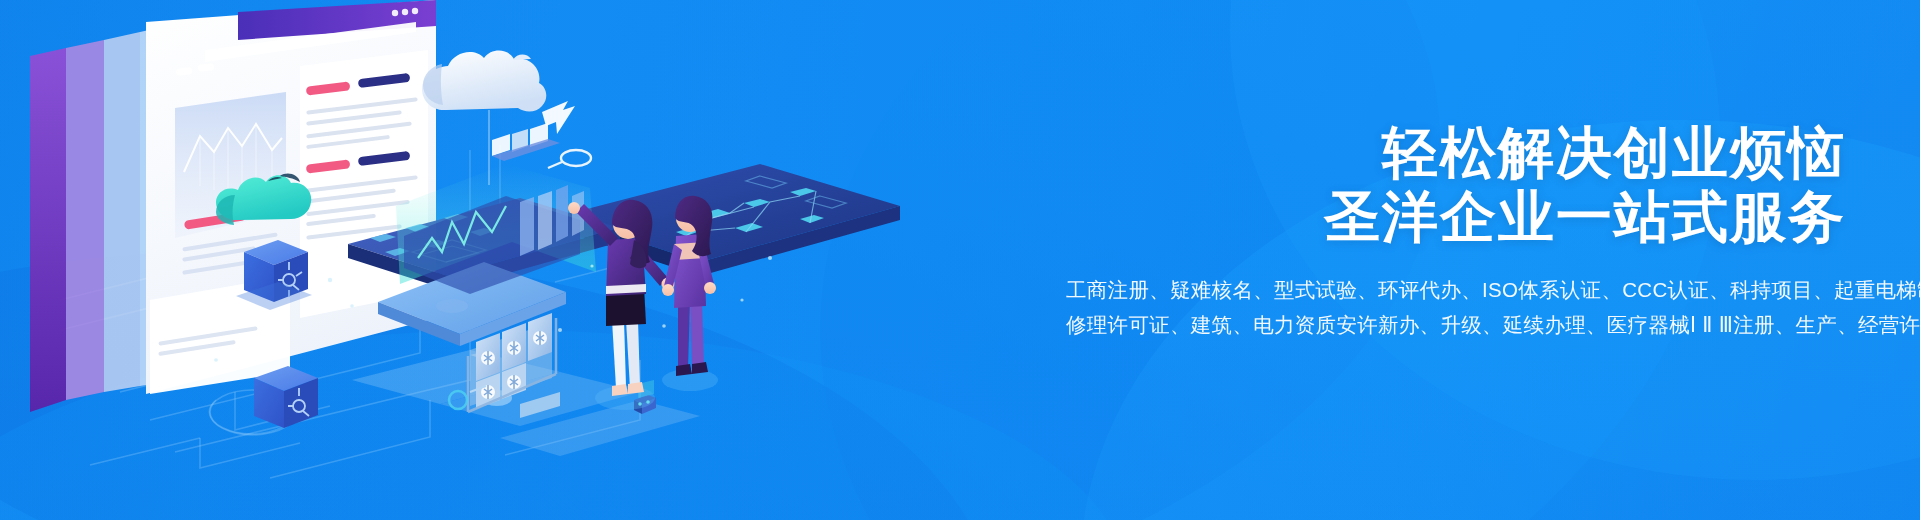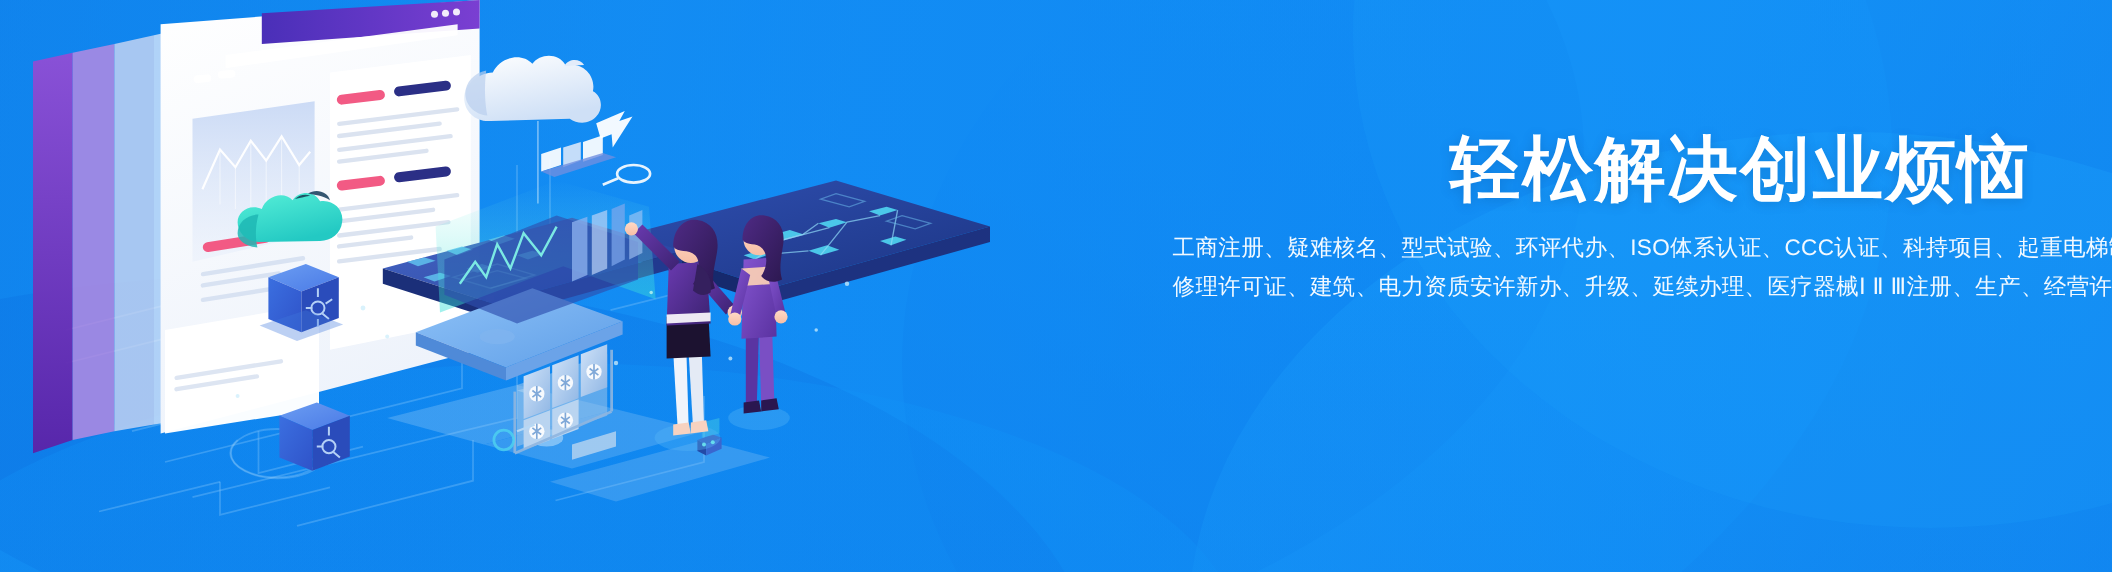--- a/index.html
+++ b/index.html
@@ -59,21 +59,21 @@
   #art{position:absolute;left:0;top:0;width:1000px;height:520px;}
   #art svg{display:block;width:1000px;height:520px;}
 
   
   #copy{
     position:absolute;right:74px;top:122px;
     width:780px;text-align:right;
   }
   .headline{
     color:#ffffff;font-weight:bold;
-    font-size:64px;line-height:62px;
+    font-size:56px;line-height:62px;
     letter-spacing:2px;
     text-shadow:0 2px 10px rgba(4,60,125,.22);
     white-space:nowrap;
   }
   .headline.l2{margin-top:2px;}
   .subcopy{
     margin-top:26px;
     color:#f2f9ff;
     font-size:20.5px;line-height:31px;
     letter-spacing:.3px;
@@ -503,19 +503,20 @@
       <circle cx="770" cy="258" r="2"></circle>
       <circle cx="742" cy="300" r="1.6"></circle>
       <circle cx="664" cy="326" r="1.8"></circle>
       <circle cx="216" cy="360" r="1.8"></circle>
     </g>
   </svg>
   </div>
 
   <div id="copy">
     <div class="headline l1">轻松解决创业烦恼</div>
+    <div class="headline l2">圣洋企业一站式服务</div>
     <div class="subcopy">
       <div class="line">工商注册、疑难核名、型式试验、环评代办、ISO体系认证、CCC认证、科持项目、起重电梯制造、安装、</div>
       <div class="line">修理许可证、建筑、电力资质安许新办、升级、延续办理、医疗器械Ⅰ Ⅱ Ⅲ注册、生产、经营许可证办理</div>
     </div>
   </div>
 
 </div>
 
 </body></html>

